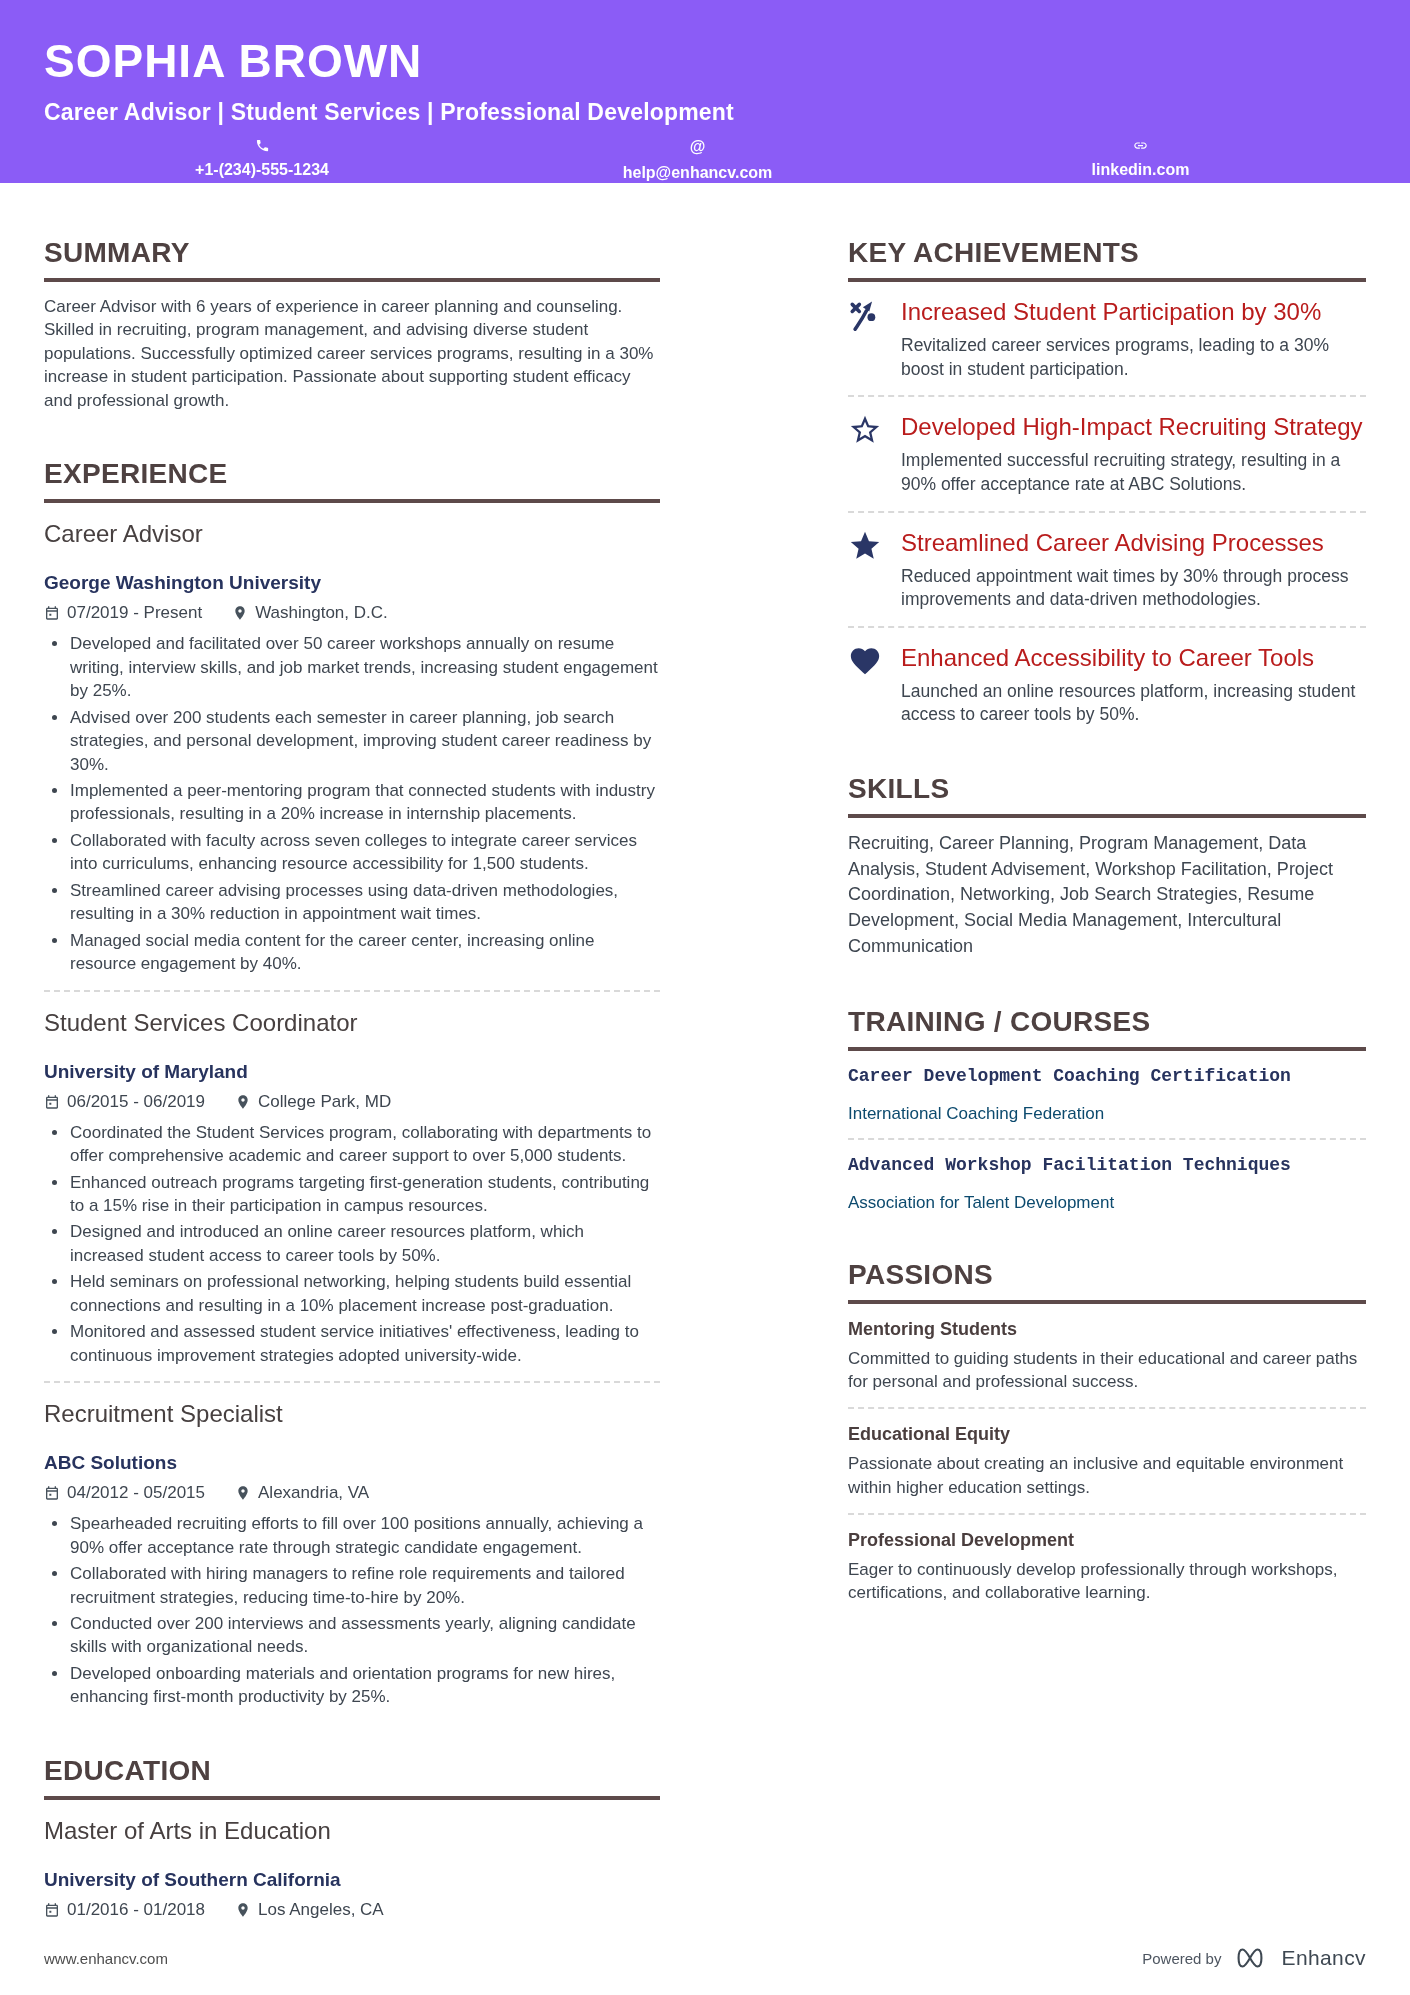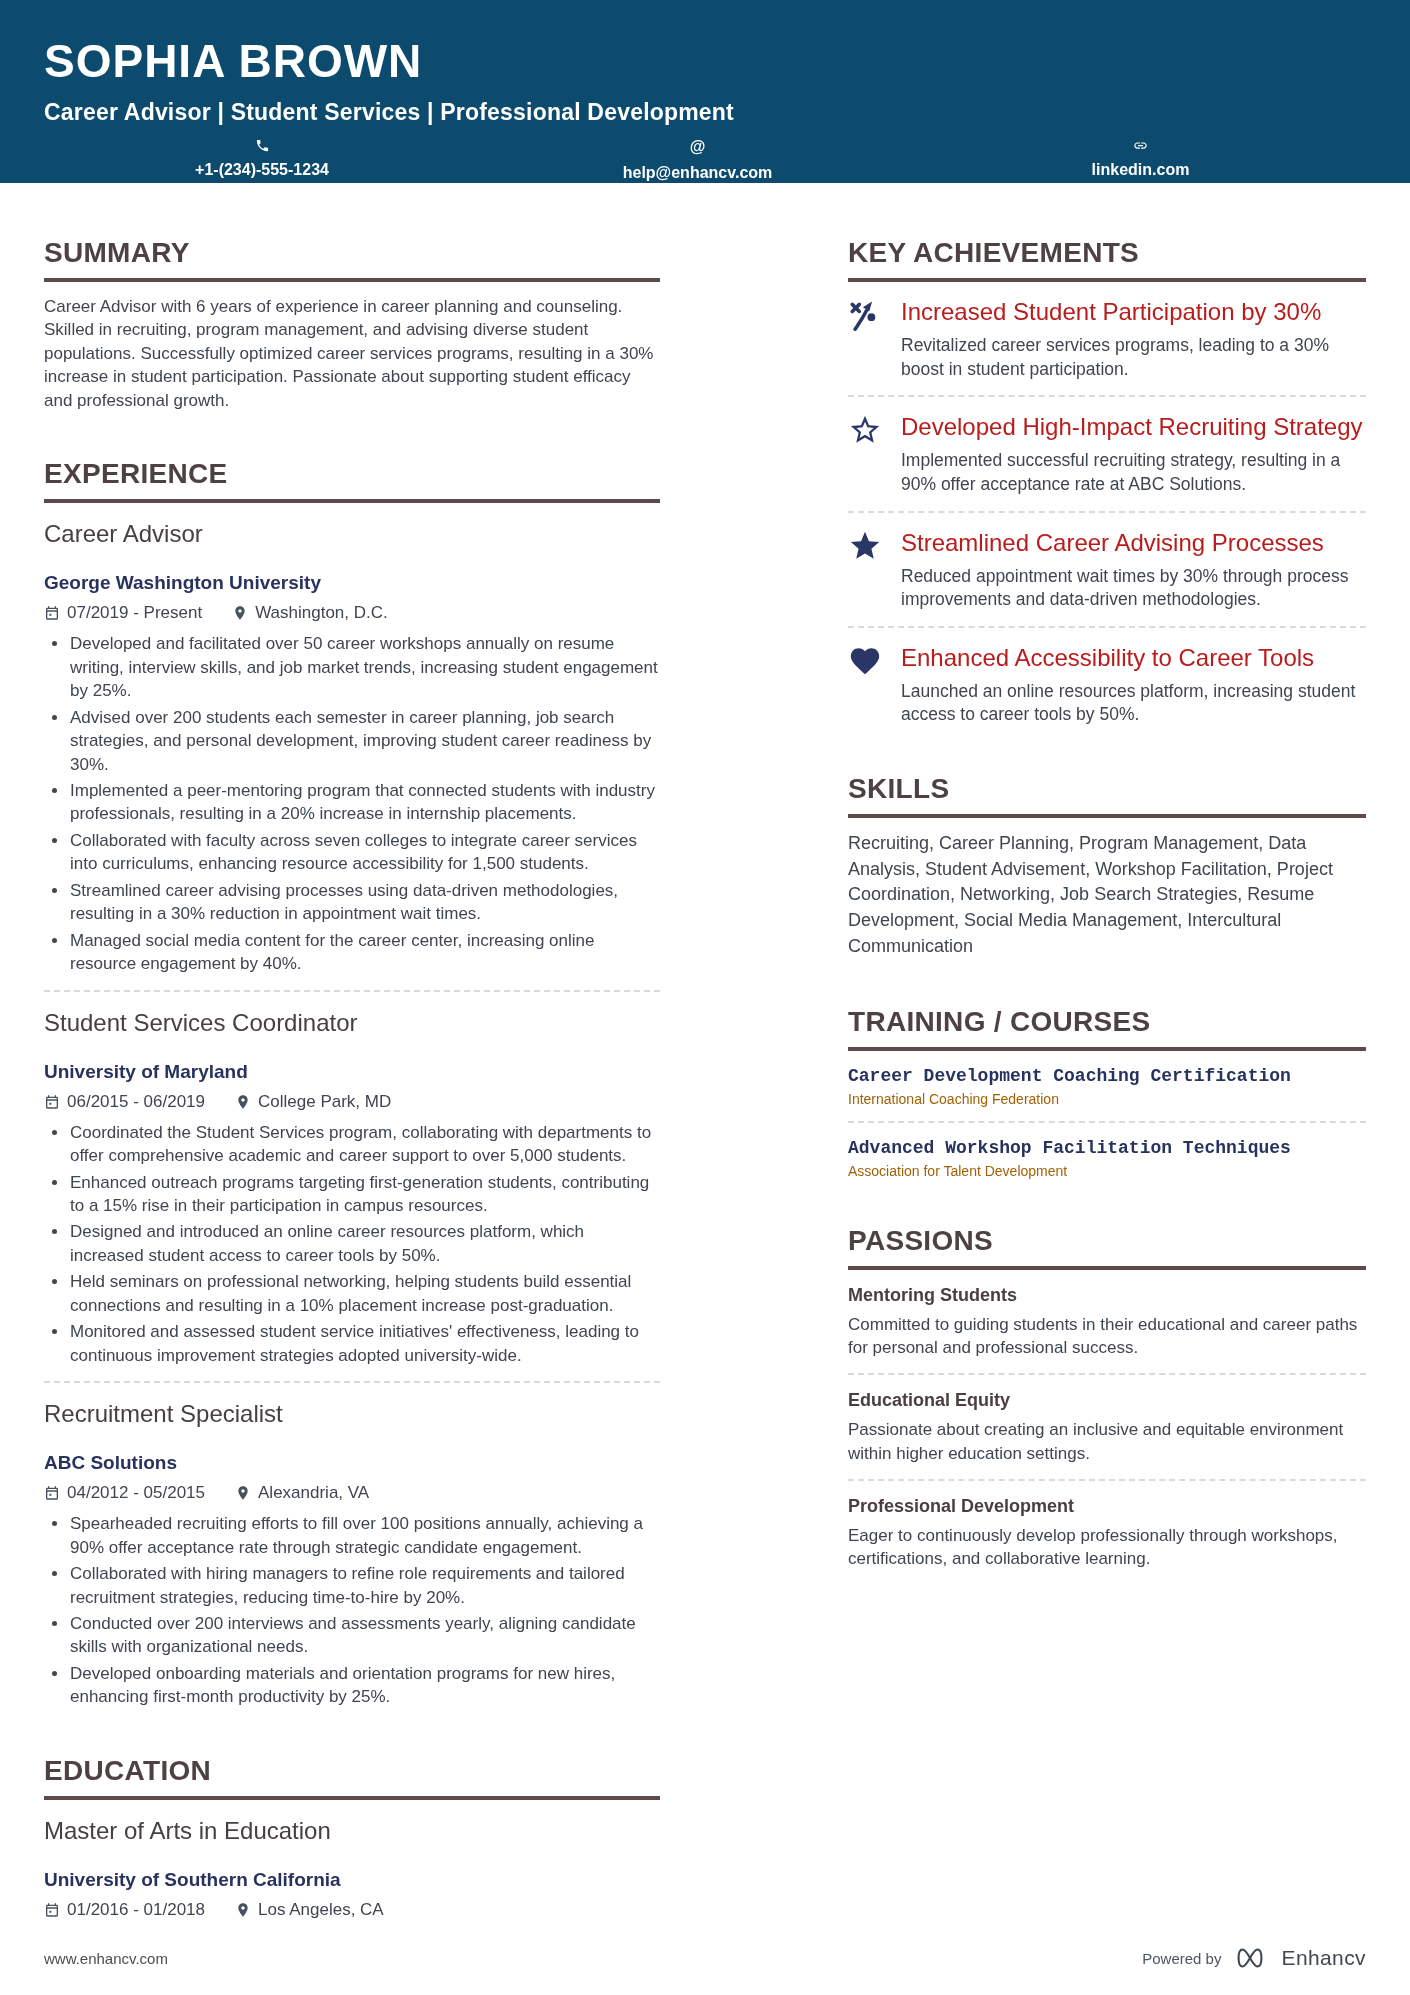--- a/index.html
+++ b/index.html
@@ -8,21 +8,21 @@
     height: 1995px;
     position: relative;
     overflow: hidden;
     background: #ffffff;
     font-family: "Liberation Sans", sans-serif;
     -webkit-font-smoothing: antialiased;
   }
 
   
   .header {
-    background: #0c4a6e;
+    background: #8b5cf6;
     color: #ffffff;
     height: 183px;
     padding: 32px 44px 0 44px;
   }
   .name {
     font-size: 46px;
     font-weight: 700;
     letter-spacing: 1px;
     line-height: 1;
     margin-top: 6px;
@@ -114,21 +114,21 @@
     line-height: 1.25;
   }
   .ach-desc { font-size: 17.5px; line-height: 1.35; color: #3e4650; margin-top: 7px; }
   .ach-body { flex: 1; }
 
   
   .skills-text { font-size: 18px; line-height: 1.43; color: #3e4650; margin-top: 13px; }
 
   
   .course-title { font-size: 18px; font-weight: 700; color: #27335e; margin-top: 15px; font-family: Liberation Mono, monospace; }
-  .course-provider { font-size: 14px; color: #a16207; margin-top: 5px; }
+  .course-provider { font-size: 17px; color: #0c4a6e; margin-top: 18px; }
 
   
   .passion-title { font-size: 18px; font-weight: 700; color: #4a3e3e; margin-top: 15px; }
   .passion-desc { font-size: 17px; line-height: 1.37; color: #3e4650; margin-top: 7px; }
 
   
   .footer {
     position: absolute;
     left: 44px;
     right: 44px;

